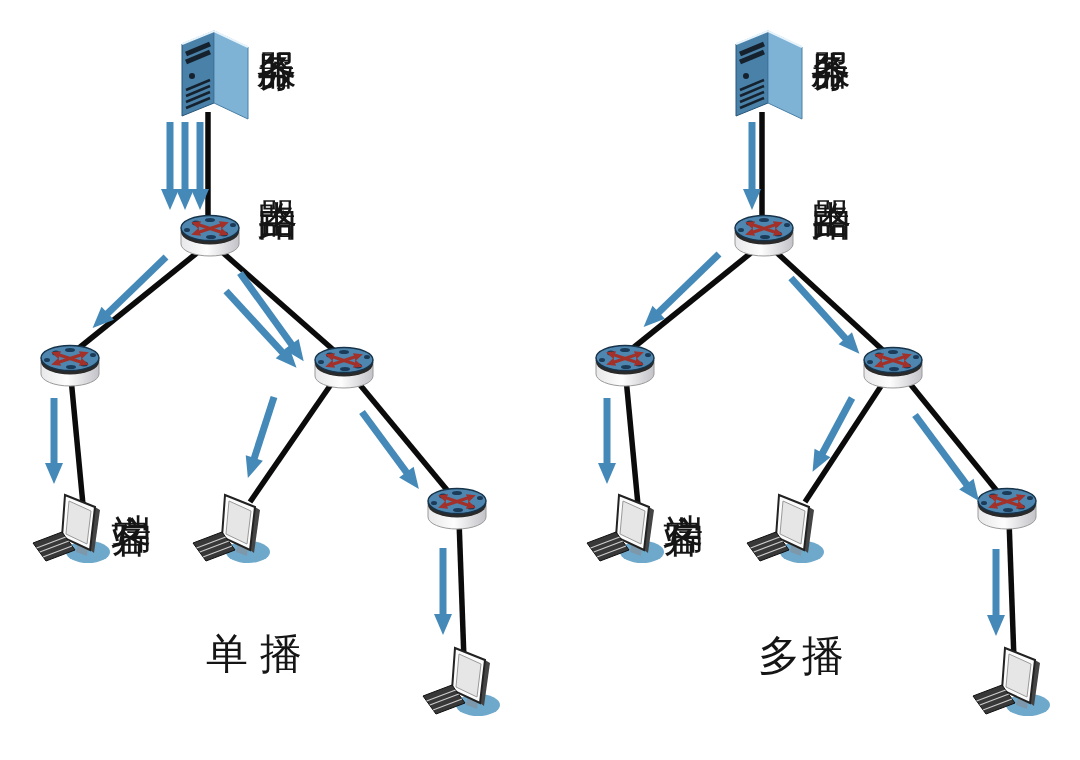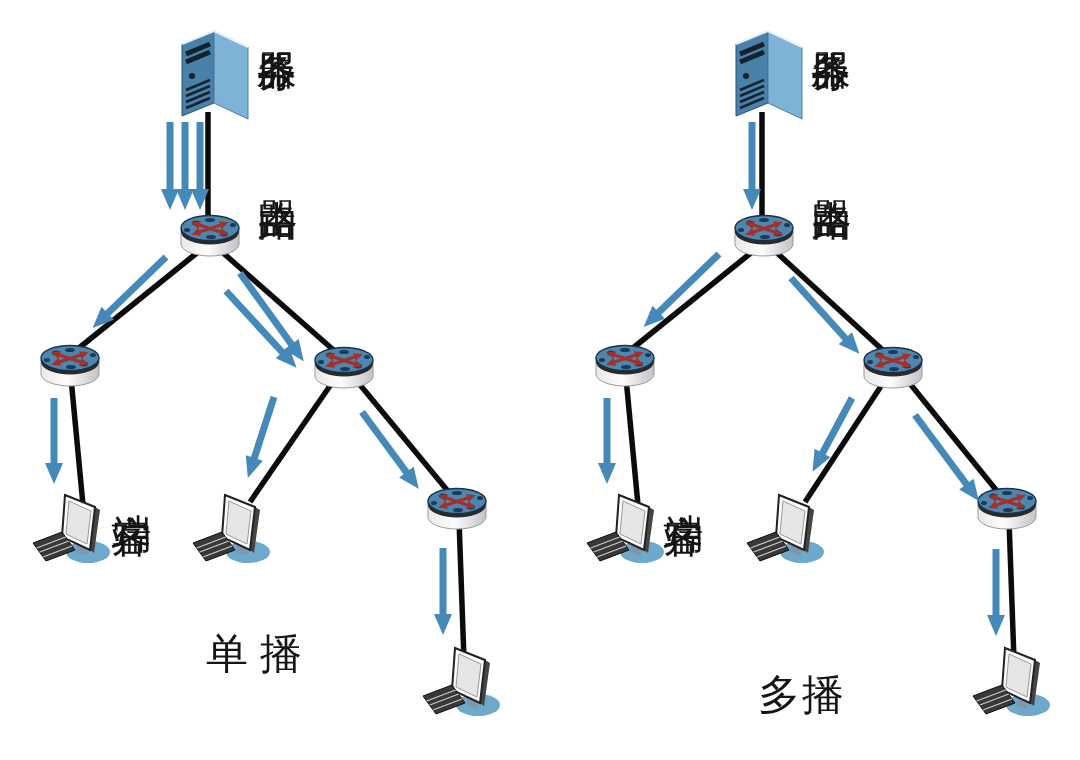--- a/index.html
+++ b/index.html
@@ -3,21 +3,21 @@
 <meta charset="utf-8">
 <style>
   html,body{margin:0;padding:0;background:#fff;}
   .canvas{position:relative;width:1080px;height:732px;background:#ffffff;overflow:hidden;
           font-family:"Liberation Serif","DejaVu Serif",serif;}
   .canvas svg{position:absolute;left:0;top:0;}
   .vlabel{position:absolute;writing-mode:vertical-rl;text-orientation:upright;
           font-size:40px;line-height:1;letter-spacing:-1px;color:#151515;white-space:nowrap;}
   .hlabel{position:absolute;font-size:42px;color:#151515;white-space:nowrap;}
   .cap-uni{letter-spacing:12px;}
-  .cap-multi{letter-spacing:2px;margin-top:39px;}
+  .cap-multi{letter-spacing:2px;}
 </style>
 </head>
 <body>
 
 <div class="canvas">
 
 <svg width="1080" height="760" viewBox="0 0 1080 760">
   <defs>
     <marker id="bluehead" markerUnits="userSpaceOnUse" markerWidth="24" markerHeight="22" refX="2" refY="11" orient="auto">
       <path d="M1,2 L22,11 L1,20 Z" fill="#4489b8"></path>

